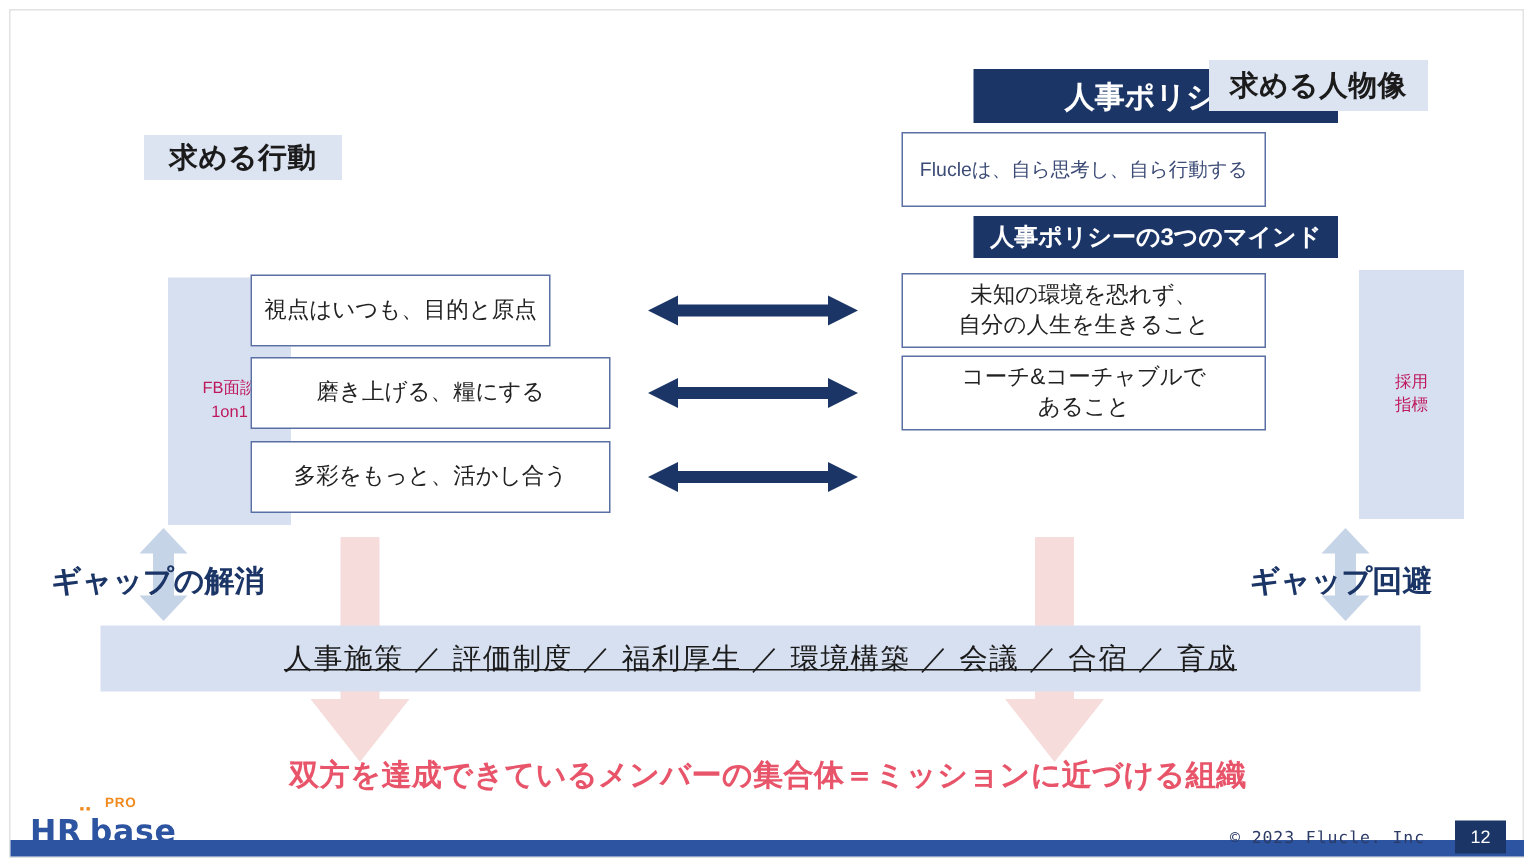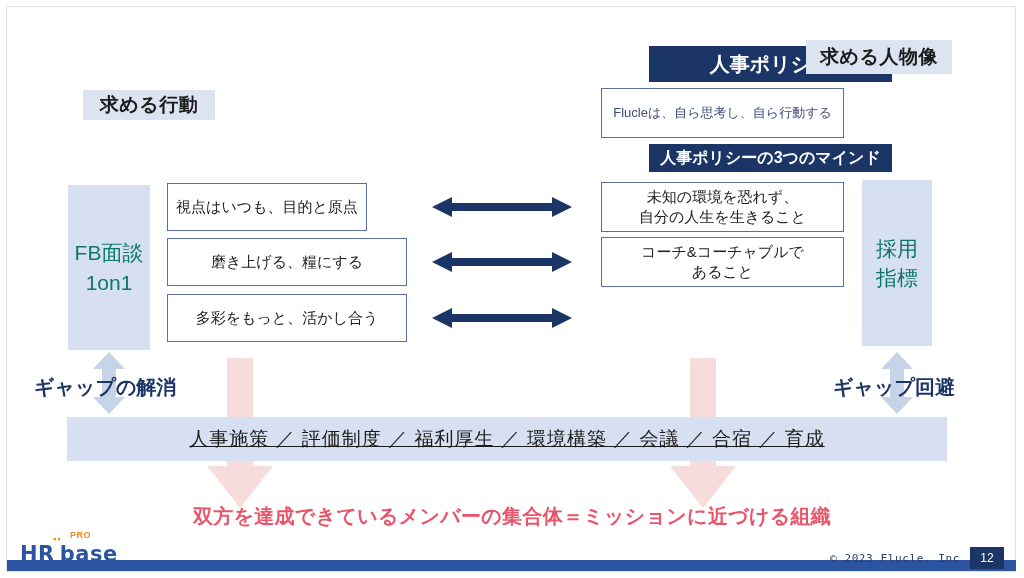--- a/index.html
+++ b/index.html
@@ -56,24 +56,25 @@
     color:#222222;
     font-size:15px;
     line-height:1.35;
     z-index:4;
   }
   .side-col{
     position:absolute;
     background:#d7e0f0;
     display:flex;align-items:center;justify-content:center;
     text-align:center;
-    color:#0f766e;
-    font-size:21px;
+    color:#be185d;
+    font-size:11px;
     line-height:1.4;
     z-index:3;
+    margin-left:44px;
   }
 
   
   .harrow{
     position:absolute;
     width:140px;height:26px;
     z-index:5;
   }
   .harrow svg{display:block;width:100%;height:100%;}
 
@@ -149,21 +150,21 @@
   }
   #logo .logo-pro{
     position:absolute;left:50px;top:-12px;
     color:#f08a1d;font-size:9px;font-weight:bold;letter-spacing:.5px;
   }
   #logo .logo-dots{
     position:absolute;left:33px;top:-8px;
     color:#f08a1d;font-size:9px;letter-spacing:1px;
   }
   #copyright{
-    position:absolute;right:64px;bottom:13px;
+    position:absolute;right:74px;bottom:13px;
     color:#2c3b66;font-size:11px;letter-spacing:.6px;
     font-family:"DejaVu Sans Mono",monospace;
     z-index:7;
     margin-top:25px;
   }
   #page-num{
     position:absolute;right:20px;bottom:9px;
     width:34px;height:22px;
     background:#1b3566;color:#ffffff;
     font-size:12px;
@@ -189,21 +190,21 @@
     </svg>
   </div>
 
   <div class="side-col" style="left:68px;top:185px;width:82px;height:165px;">
     <div>
       <div>FB面談</div>
       <div>1on1</div>
     </div>
   </div>
 
-  <div class="badge-light" style="left:83px;top:90px;width:132px;height:30px;">求める行動</div>
+  <div class="badge-light" style="left:96px;top:90px;width:132px;height:30px;">求める行動</div>
 
 
   <div class="wbox" style="left:167px;top:183px;width:200px;height:48px;">視点はいつも、目的と原点</div>
   <div class="wbox" style="left:167px;top:238px;width:240px;height:48px;">磨き上げる、糧にする</div>
   <div class="wbox" style="left:167px;top:294px;width:240px;height:48px;">多彩をもっと、活かし合う</div>
 
   <div class="harrow" style="left:432px;top:194px;">
     <svg viewBox="0 0 140 26">
       <polygon points="0,13 20,3 20,9 120,9 120,3 140,13 120,23 120,17 20,17 20,23" fill="#1b3566"></polygon>
     </svg>

